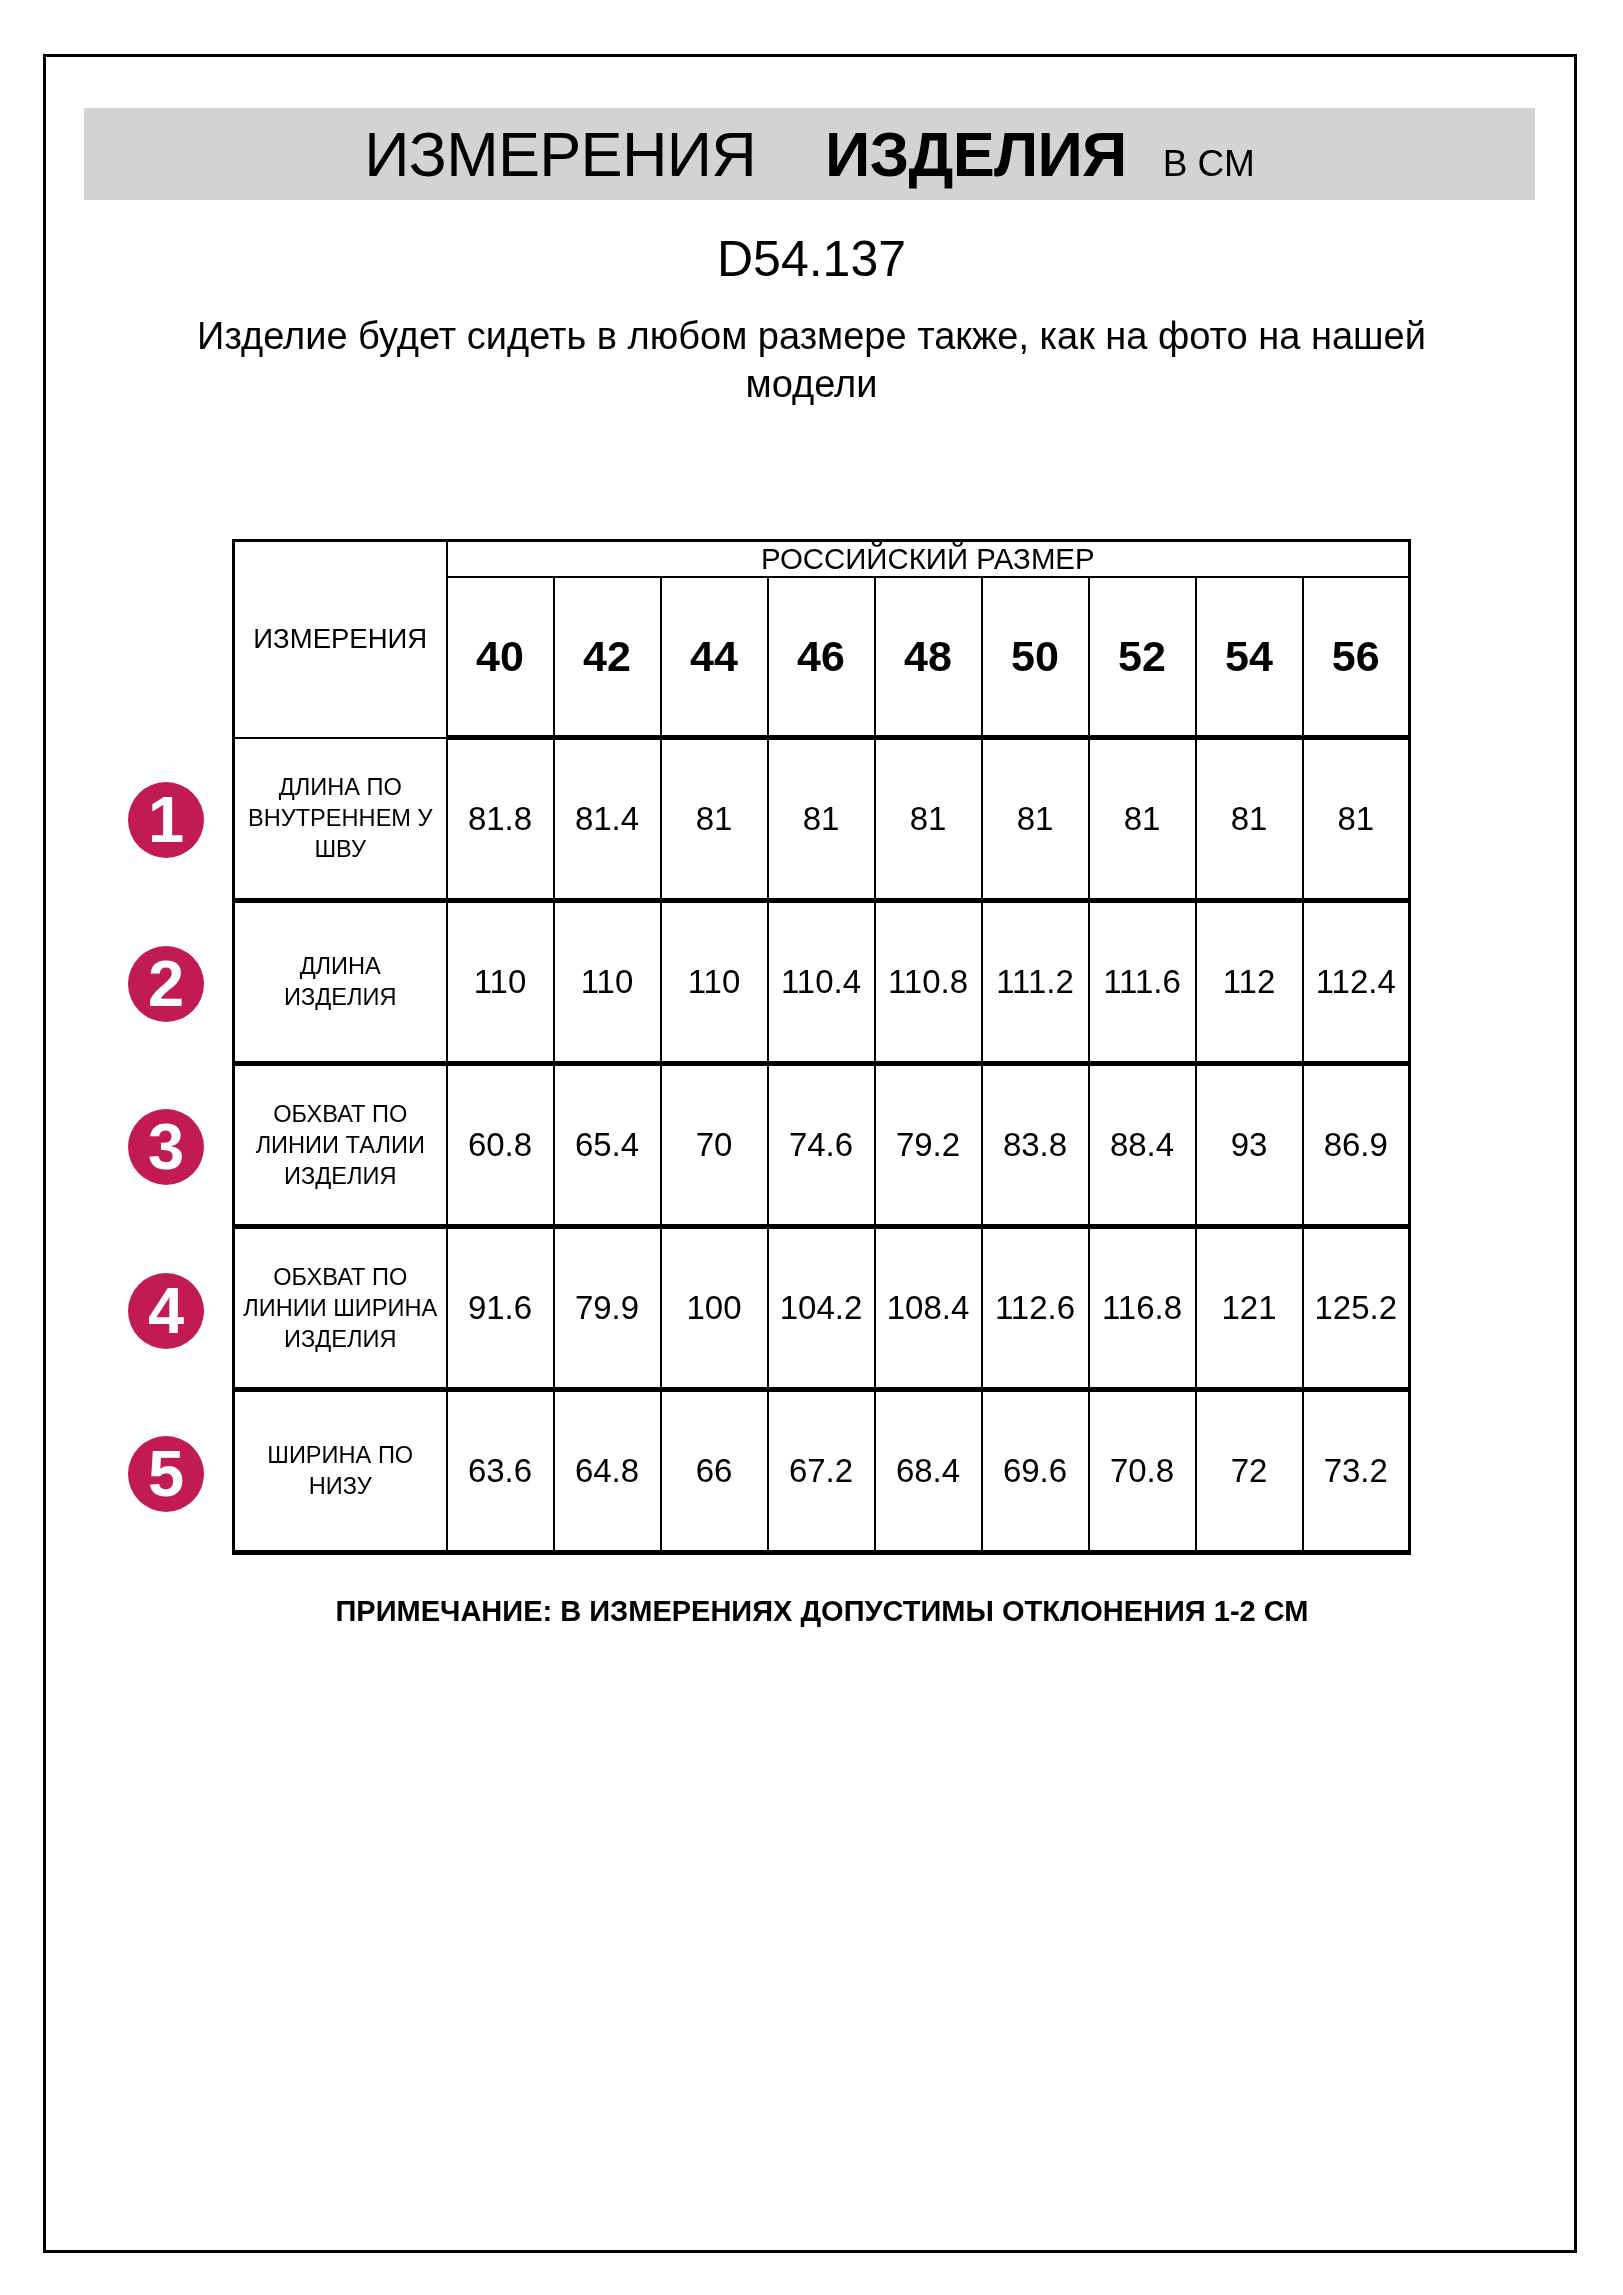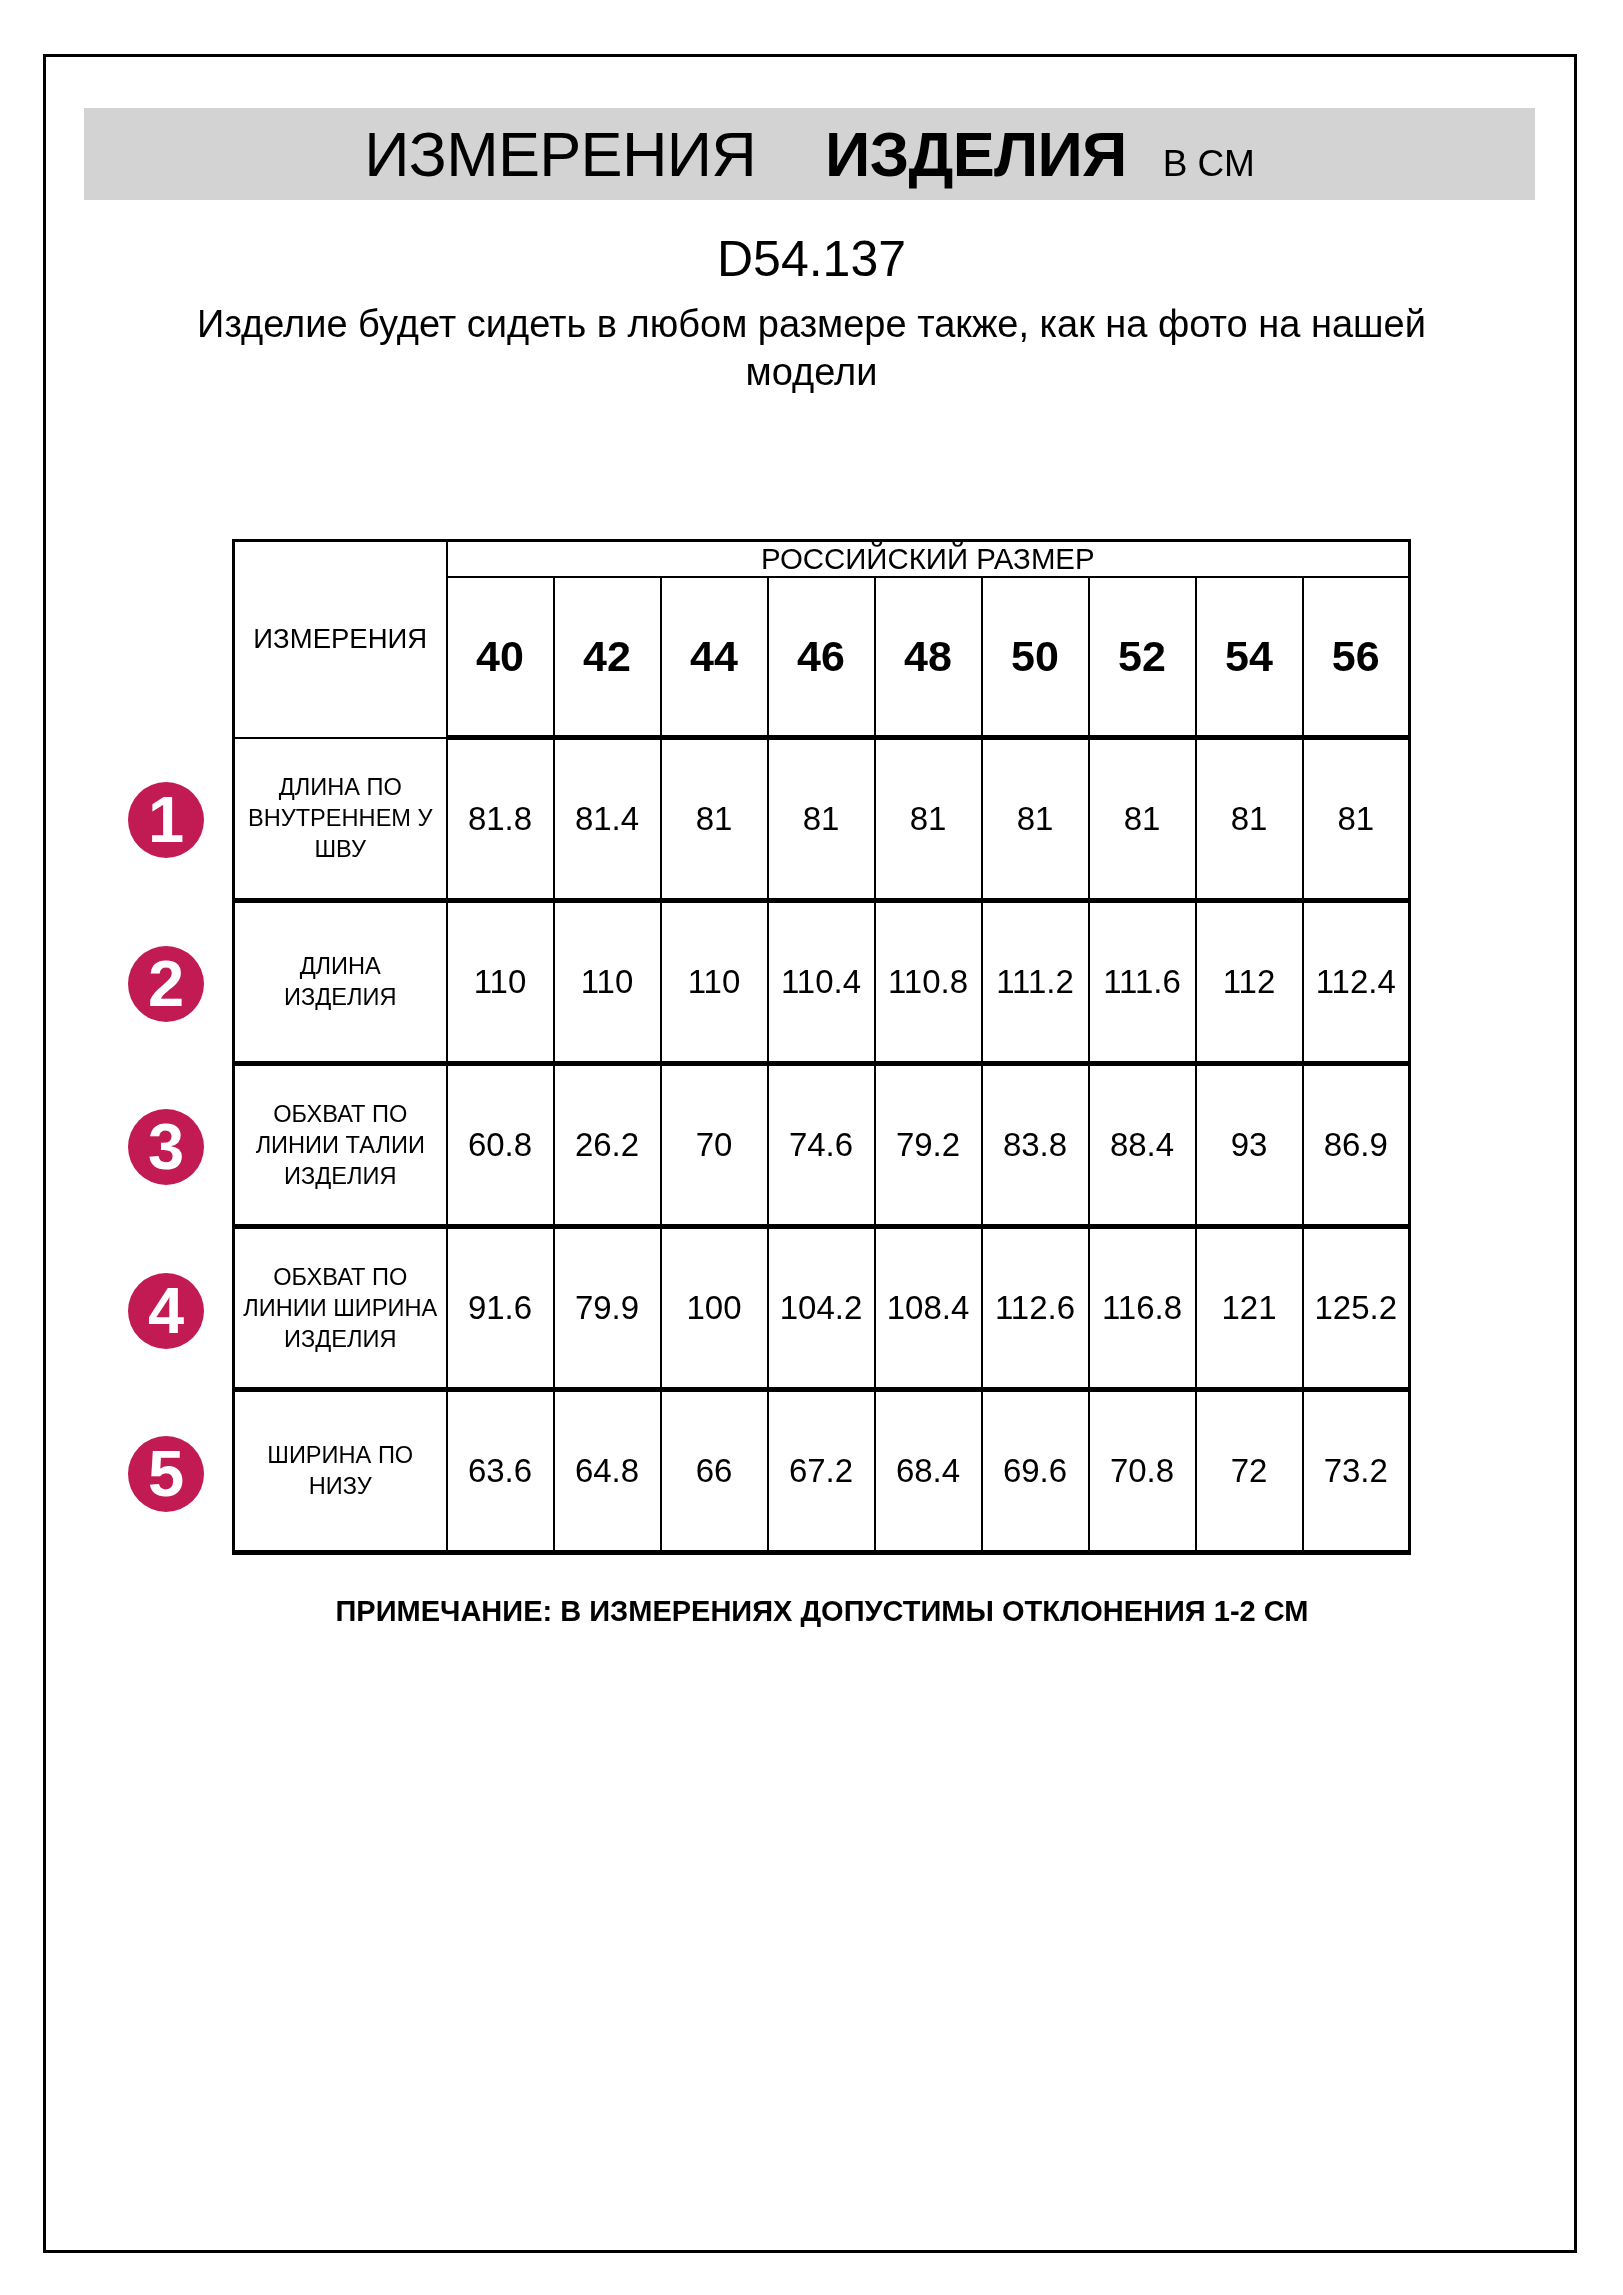--- a/index.html
+++ b/index.html
@@ -57,21 +57,21 @@
     left: 0;
     top: 230px;
     width: 1623px;
     text-align: center;
     font-size: 50px;
     font-weight: normal;
   }
   .subtitle {
     position: absolute;
     left: 190px;
-    top: 300px;
+    top: 312px;
     width: 1243px;
     text-align: center;
     font-size: 38px;
     line-height: 48px;
     font-weight: normal;
   }
   table.size-table {
     position: absolute;
     left: 232px;
     top: 539px;
@@ -203,21 +203,21 @@
         <td class="value-cell">110.8</td>
         <td class="value-cell">111.2</td>
         <td class="value-cell">111.6</td>
         <td class="value-cell">112</td>
         <td class="value-cell">112.4</td>
       </tr>
 
       <tr class="data-row">
         <td class="row-label">ОБХВАТ ПО ЛИНИИ ТАЛИИ ИЗДЕЛИЯ</td>
         <td class="value-cell">60.8</td>
-        <td class="value-cell">26.2</td>
+        <td class="value-cell">65.4</td>
         <td class="value-cell">70</td>
         <td class="value-cell">74.6</td>
         <td class="value-cell">79.2</td>
         <td class="value-cell">83.8</td>
         <td class="value-cell">88.4</td>
         <td class="value-cell">93</td>
         <td class="value-cell">86.9</td>
       </tr>
 
       <tr class="data-row">

